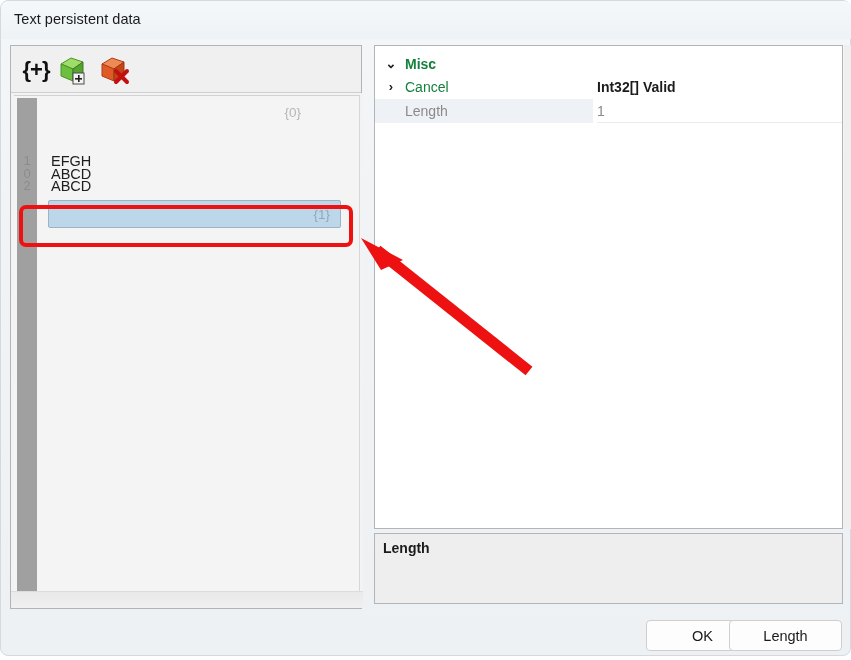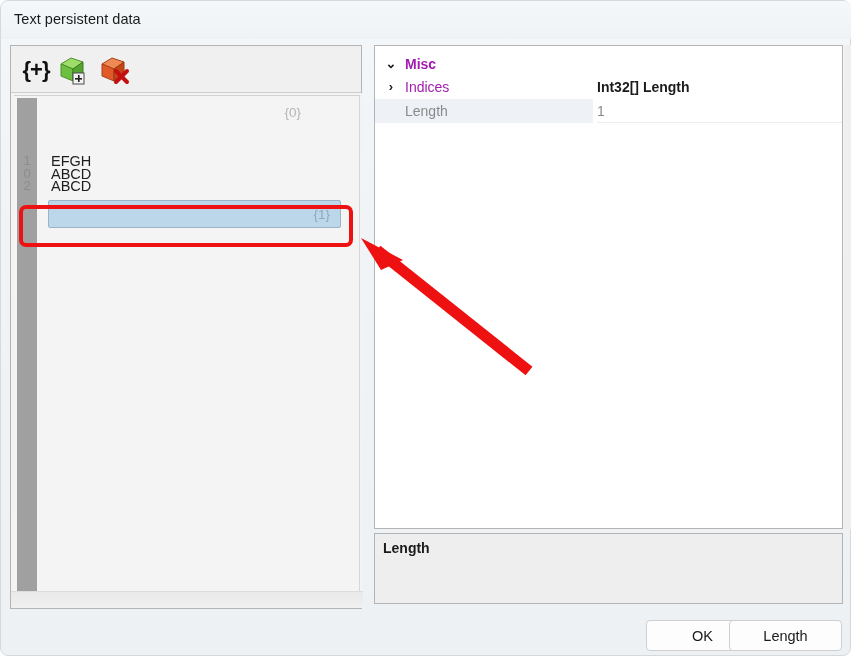--- a/index.html
+++ b/index.html
@@ -230,21 +230,21 @@
     text-align: center;
     color: #202020;
     font-size: 13px;
     font-weight: bold;
   }
   .prop-row .pname {
     position: absolute;
     left: 30px;
     top: 0;
     line-height: 24px;
-    color: #a21caf;
+    color: #15803d;
   }
   .prop-row .pval {
     position: absolute;
     left: 222px;
     top: 0;
     line-height: 24px;
     color: #1b1b1b;
   }
   .prop-row.category .pname { font-weight: bold; }
   .prop-row.bold-val .pval { font-weight: bold; }
@@ -427,22 +427,22 @@
 
   <div id="prop-grid">
 
     <div class="prop-row category" id="prop-misc">
       <span class="expander">⌄</span>
       <span class="pname">Misc</span>
     </div>
 
     <div class="prop-row bold-val" id="prop-indices">
       <span class="expander">›</span>
-      <span class="pname">Indices</span>
-      <span class="pval">Int32[] Length</span>
+      <span class="pname">Cancel</span>
+      <span class="pval">Int32[] Valid</span>
     </div>
 
     <div class="prop-row dim sel" id="prop-length">
       <span class="namecell"></span>
       <span class="pname">Length</span>
       <span class="pval">1</span>
     </div>
 
 
     <div id="prop-sep"></div>

